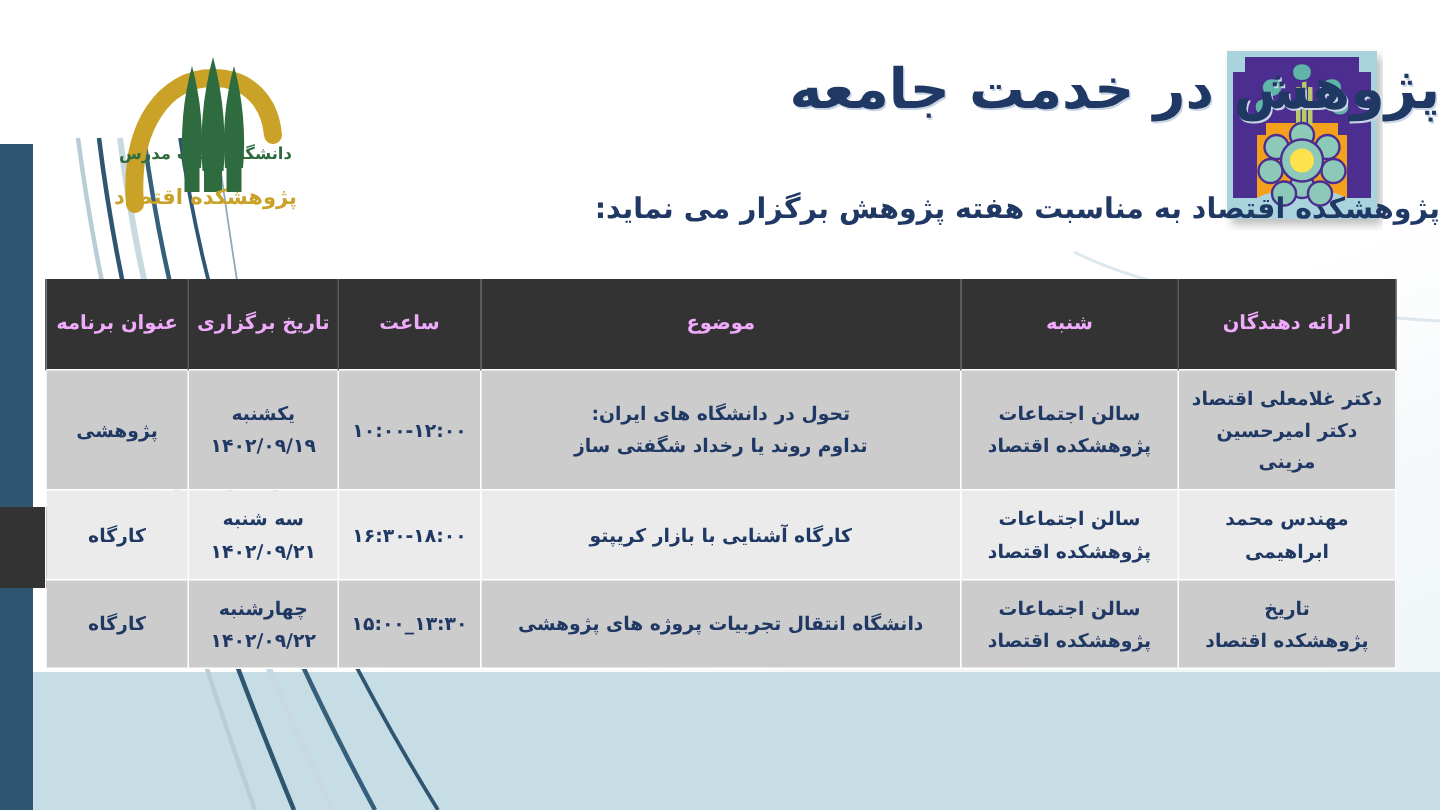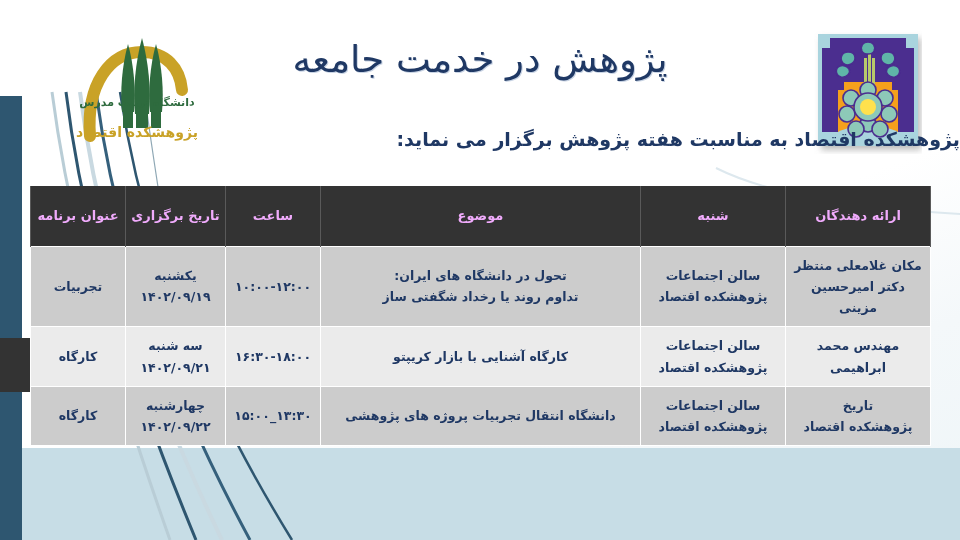--- a/index.html
+++ b/index.html
@@ -26,22 +26,22 @@
   }
   .gray-block {
     position:absolute; left:0; top:338px; width:70px; height:54px;
     background:#333333;
   }
   .swoosh { position:absolute; left:0; top:0; width:960px; height:540px; }
 
   
   .title {
     position:absolute; top:38px; left:0; width:960px;
-    text-align:center;
-    font-size:37px; font-weight:normal;
+    text-align:right;
+    font-size:37px; font-weight:bold;
     color:#1f3864; letter-spacing:1px;
     text-shadow:1px 1px 0 #c9d4e4;
     direction:rtl;
   }
   .subtitle {
     position:absolute; top:128px; left:0; width:960px;
     text-align:right;
     font-size:19px; font-weight:bold;
     color:#1f3864; direction:rtl;
   }
@@ -184,37 +184,37 @@
         <th>شنبه</th>
         <th>موضوع</th>
         <th>ساعت</th>
         <th>تاریخ برگزاری</th>
         <th>عنوان برنامه</th>
       </tr>
     </thead>
     <tbody>
       <tr class="odd">
         <td>
-          <span class="cell-line">مکان غلامعلی منتظر</span>
+          <span class="cell-line">دکتر غلامعلی اقتصاد</span>
           <span class="cell-line">دکتر امیرحسین مزینی</span>
         </td>
         <td>
           <span class="cell-line">سالن اجتماعات</span>
           <span class="cell-line">پژوهشکده اقتصاد</span>
         </td>
         <td>
           <span class="cell-line">تحول در دانشگاه های ایران:</span>
           <span class="cell-line">تداوم روند یا رخداد شگفتی ساز</span>
         </td>
         <td class="time">۱۰:۰۰-۱۲:۰۰</td>
         <td>
           <span class="cell-line">یکشنبه</span>
           <span class="cell-line">۱۴۰۲/۰۹/۱۹</span>
         </td>
-        <td>تجربیات</td>
+        <td>پژوهشی</td>
       </tr>
       <tr class="even">
         <td>
           <span class="cell-line">مهندس محمد</span>
           <span class="cell-line">ابراهیمی</span>
         </td>
         <td>
           <span class="cell-line">سالن اجتماعات</span>
           <span class="cell-line">پژوهشکده اقتصاد</span>
         </td>

